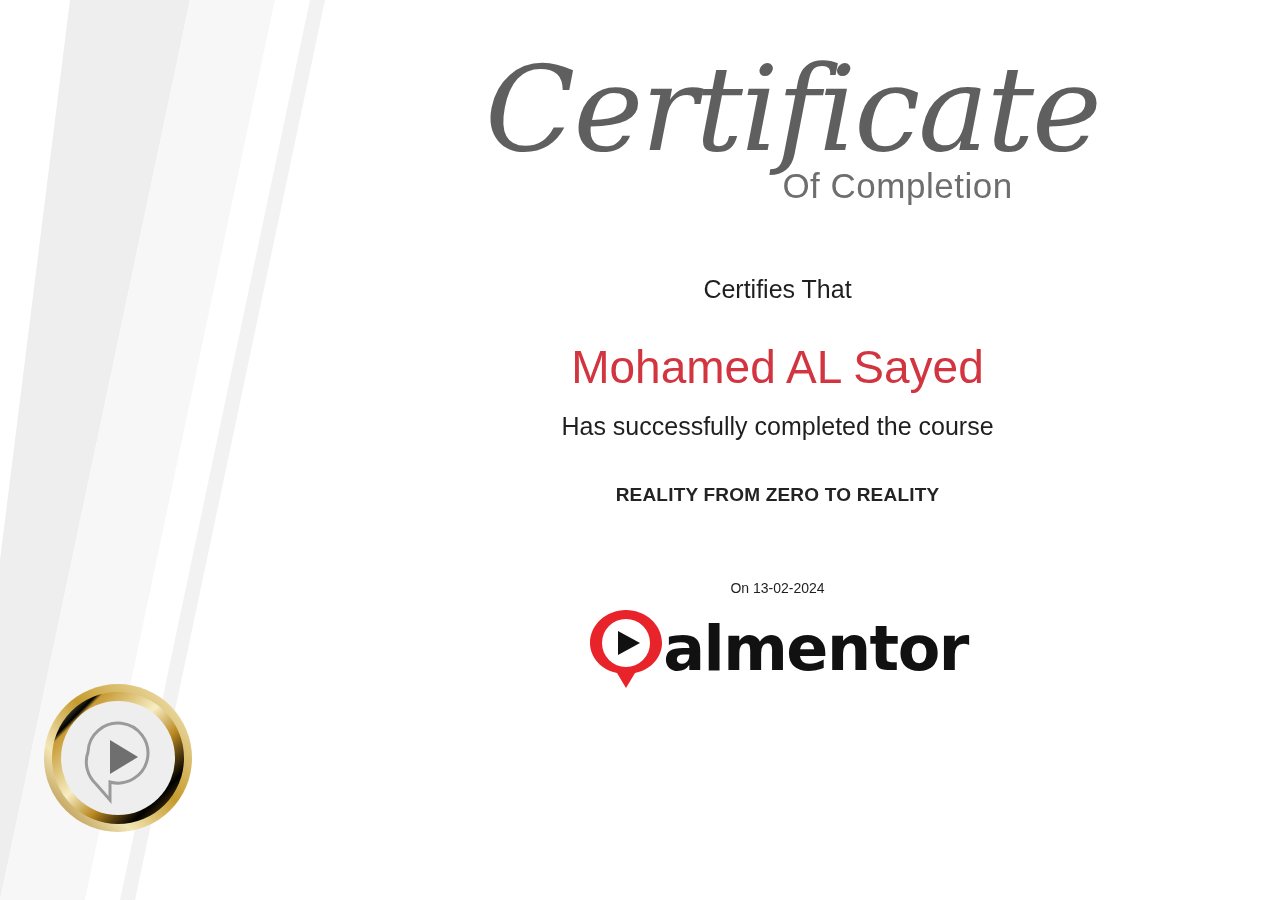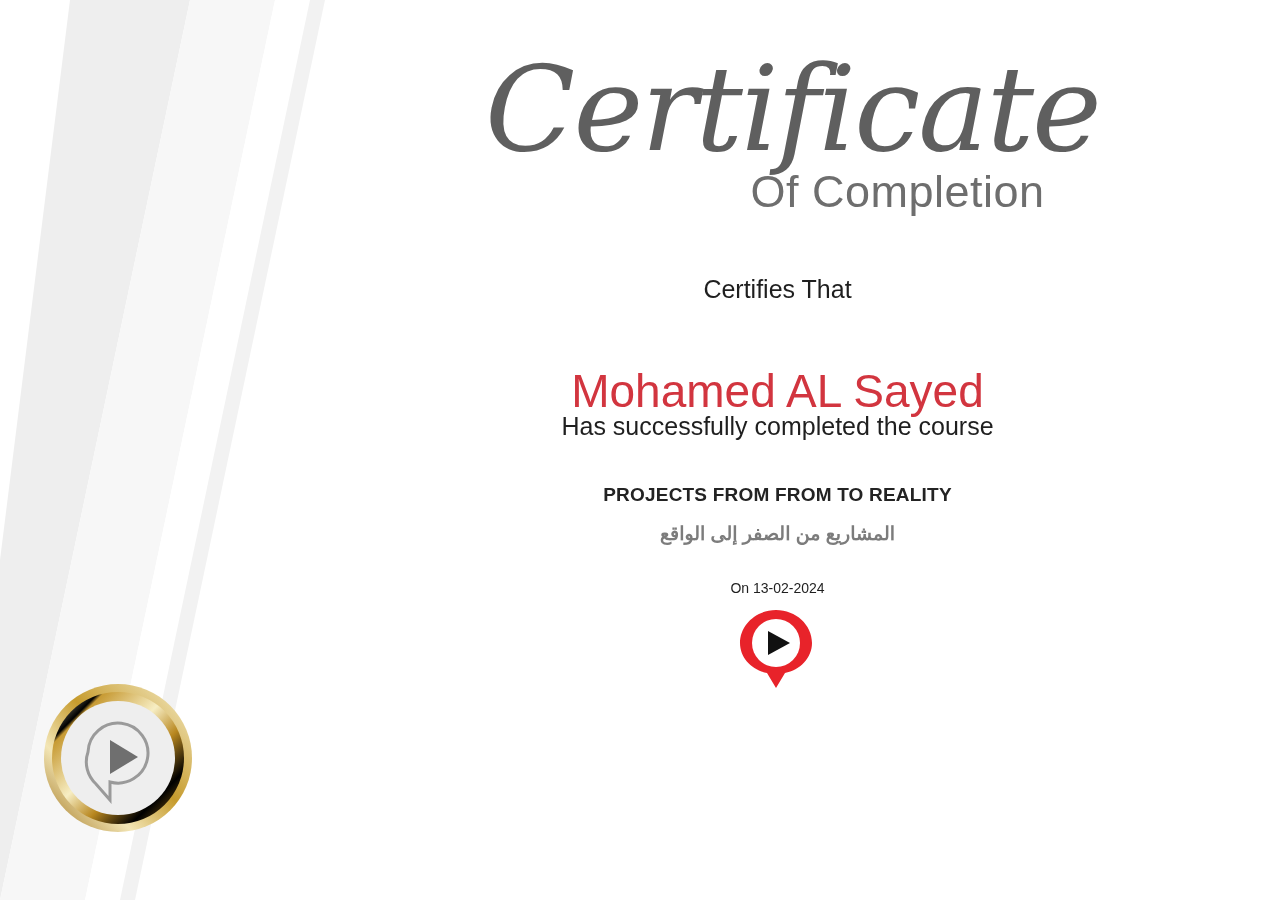--- a/index.html
+++ b/index.html
@@ -52,21 +52,21 @@
     font-style: italic;
     font-size: 118px;
     line-height: 1.05;
     color: #5f5f5f;
     letter-spacing: -2px;
     margin: 0;
     padding-left: 30px;
   }
   .title-sub {
     font-family: "Liberation Sans", sans-serif;
-    font-size: 45px;
+    font-size: 35px;
     color: #6e6e6e;
     letter-spacing: 0.5px;
     margin: 10px;
     padding-left: 240px;
     margin-top: -6px;
   }
 
   .certifies {
     position: absolute;
     left: 0;
@@ -79,21 +79,20 @@
 
   .recipient {
     position: absolute;
     left: 0;
     top: 340px;
     width: 1005px;
     text-align: center;
     font-size: 46px;
     color: #d2353f;
     font-weight: 400;
-    margin-top: 24px;
   }
 
   .completed-line {
     position: absolute;
     left: 0;
     top: 412px;
     width: 1005px;
     text-align: center;
     font-size: 25px;
     color: #1f1f1f;
@@ -246,30 +245,30 @@
       <div class="title-script">Certificate</div>
       <div class="title-sub">Of Completion</div>
     </div>
 
     <div class="certifies">Certifies That</div>
 
     <div class="recipient">Mohamed AL Sayed</div>
 
     <div class="completed-line">Has successfully completed the course</div>
 
-    <div class="course-en">PROJECTS FROM FROM TO REALITY</div>
-    <div class="course-ar">المشاريع من الصفر إلى الواقع</div>
+    <div class="course-en">REALITY FROM ZERO TO REALITY</div>
 
     <div class="date-line">On 13-02-2024</div>
 
     <div class="logo">
       <svg class="logo-mark" viewBox="0 0 78 82">
         <path d="M39 2 C 59 2 75 17 75 35 C 75 50 63 62 48 65 L 39 80 L 30 65 C 15 62 3 50 3 35 C 3 17 19 2 39 2 Z" fill="#e8232a"></path>
         <circle cx="39" cy="35" r="24" fill="#ffffff"></circle>
         <polygon points="31,23 53,35 31,47" fill="#111111"></polygon>
       </svg>
+      <span class="logo-text">almentor</span>
     </div>
 
 
   </div>
 
 
 </div>
 
 </body></html>

